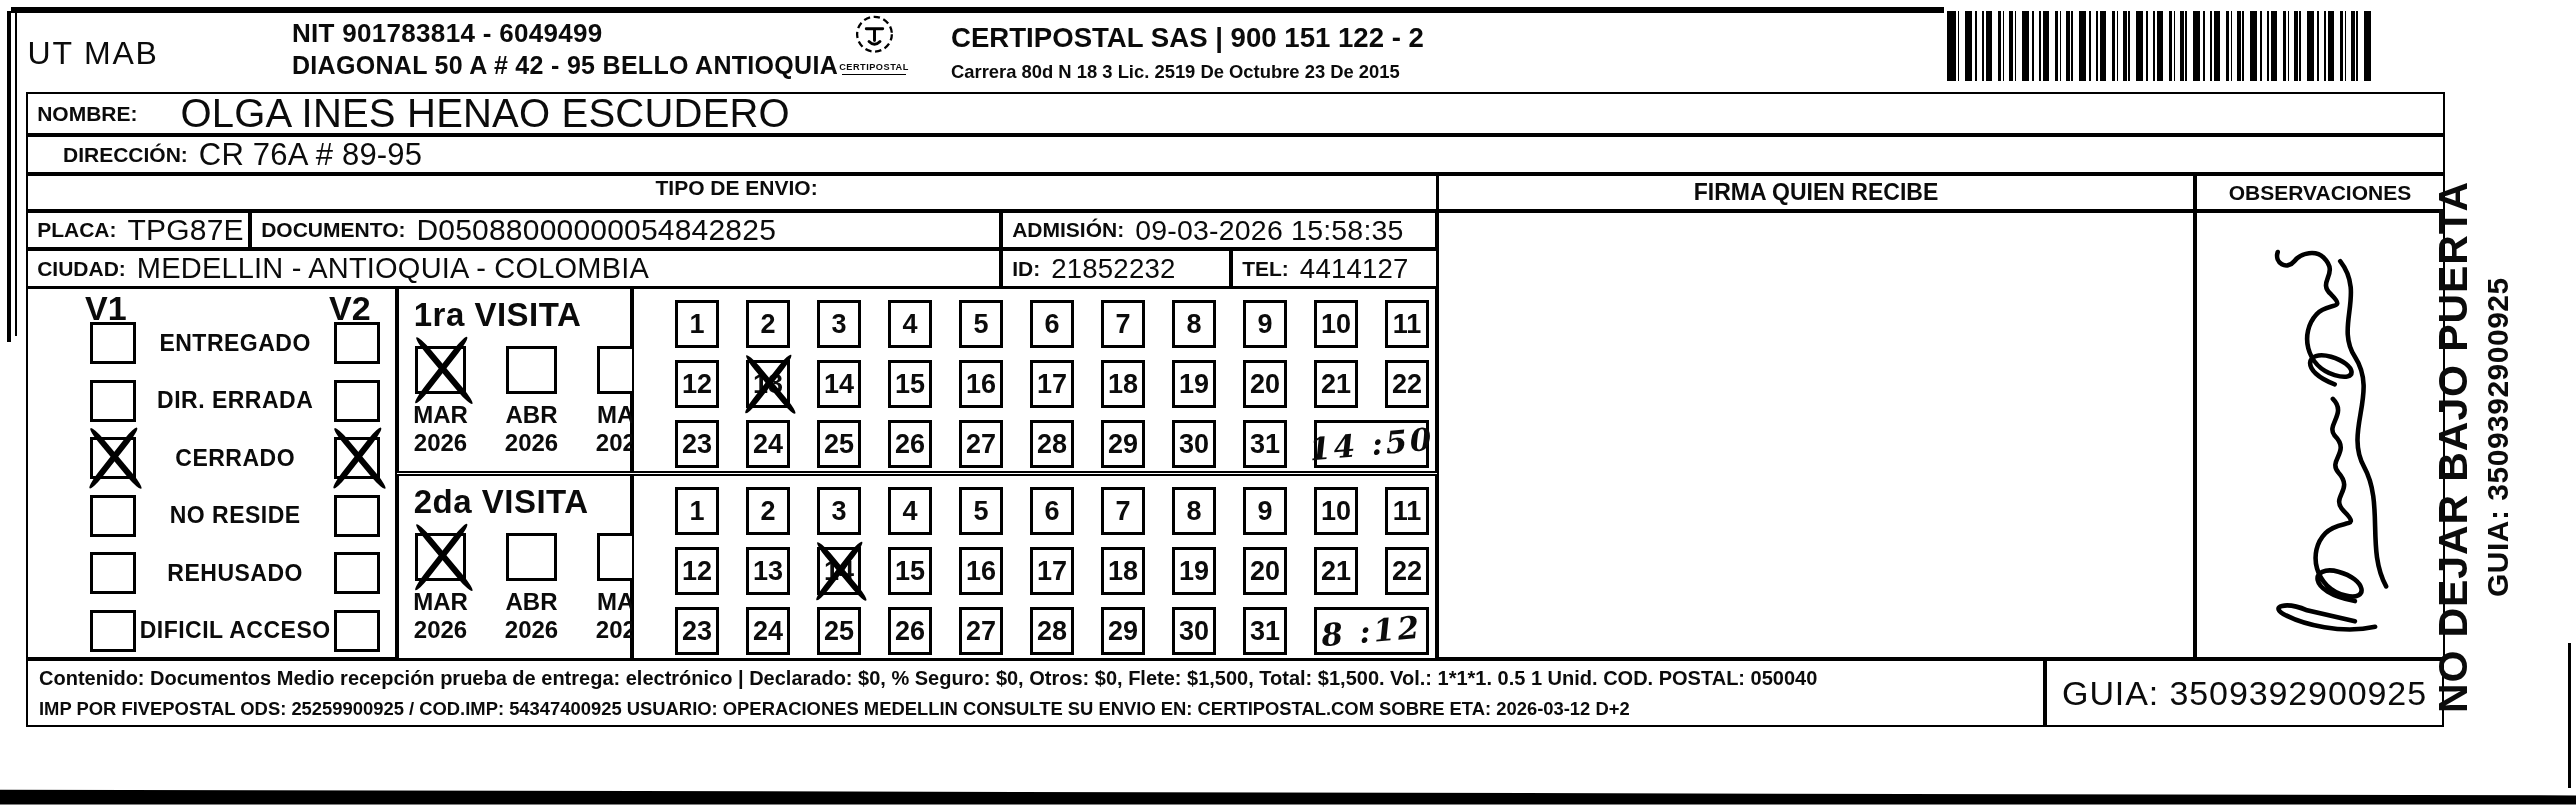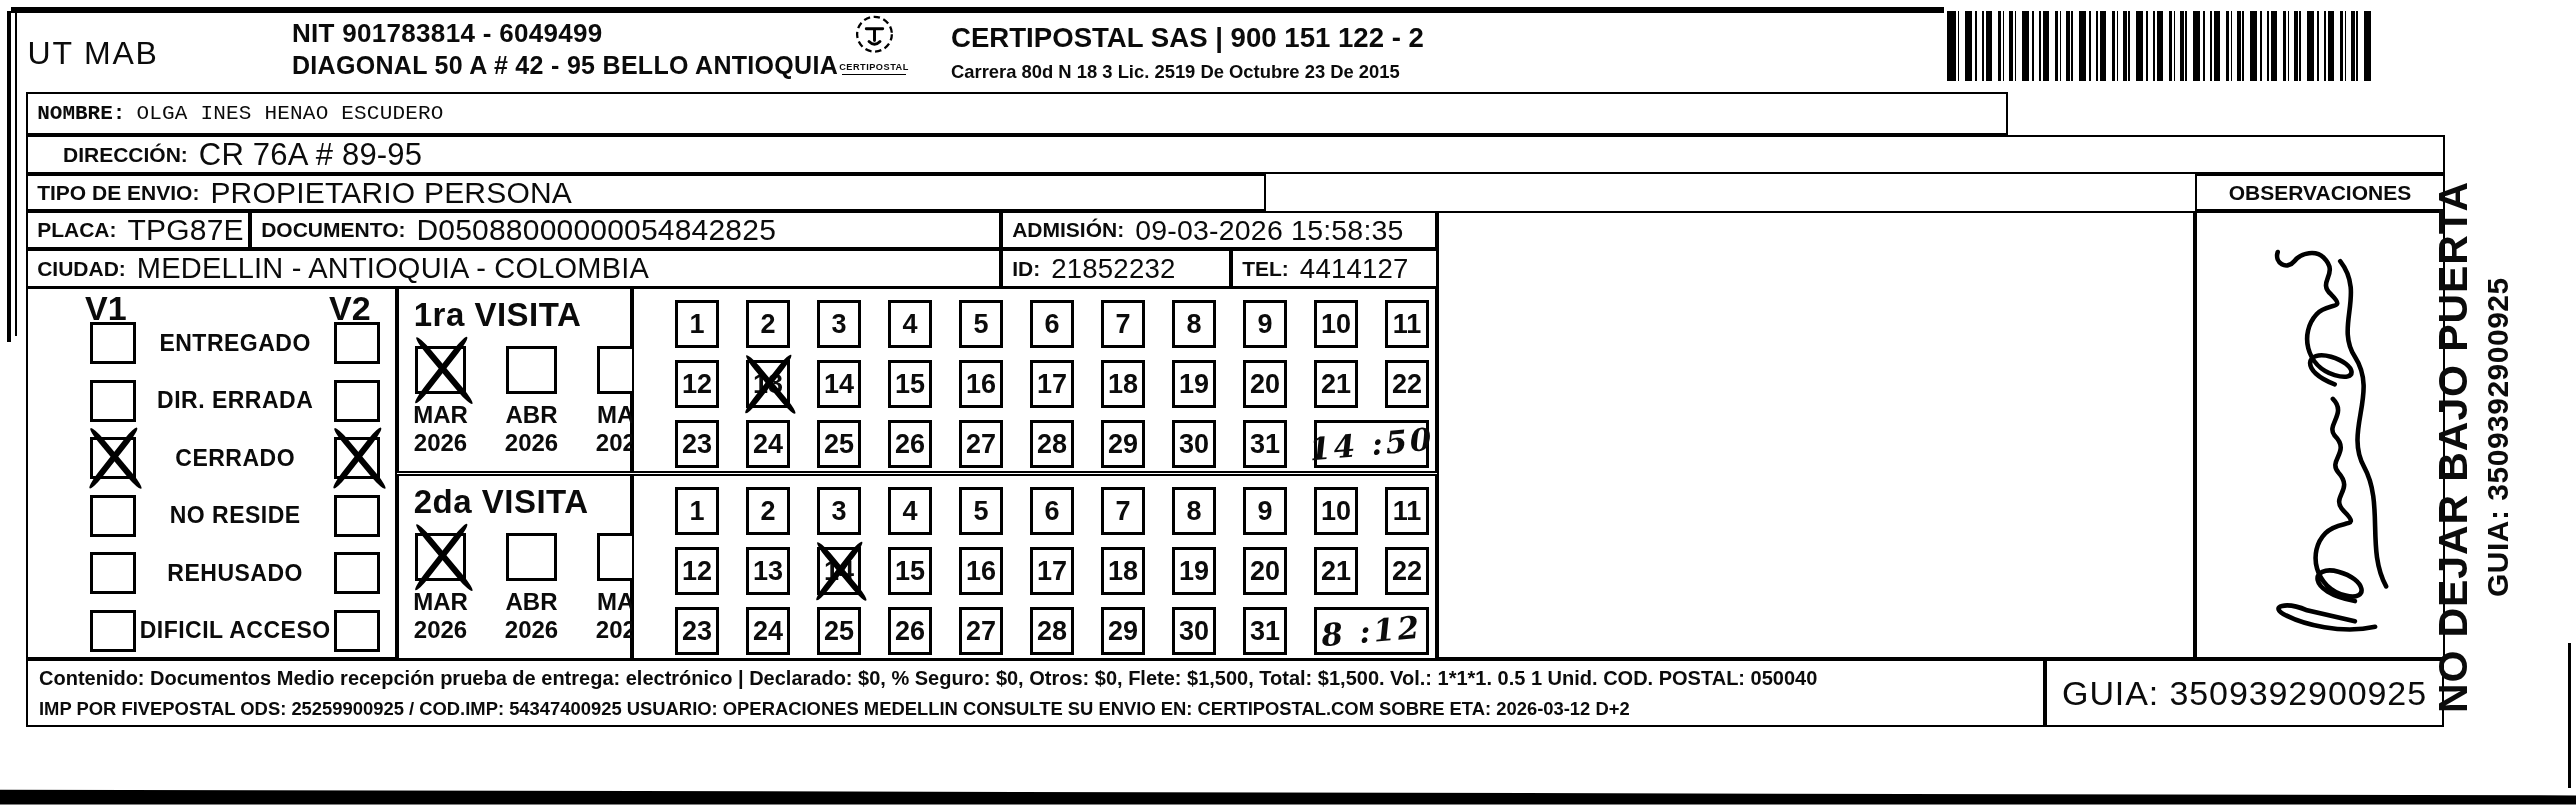--- a/index.html
+++ b/index.html
@@ -104,32 +104,35 @@
       <circle cx="29" cy="25" r="19" fill="none" stroke="#000" stroke-width="2.5" stroke-dasharray="7 4"></circle>
       <path d="M20 19 h18 M29 19 v13 M23 33 c4 4 8 4 12 0" stroke="#000" stroke-width="3.2" fill="none" stroke-linecap="round"></path>
     </svg>
     <div class="logo-name">CERTIPOSTAL</div>
     <div class="logo-sub"></div>
   </div>
   <div class="hdr-co">CERTIPOSTAL SAS | 900 151 122 - 2</div>
   <div class="hdr-lic">Carrera 80d N 18 3  Lic. 2519 De Octubre 23 De 2015</div>
   <div class="barcode"></div>
 
-  <div class="cell" style="left:26px;top:92px;width:1982px;height:43px;font-family:Liberation Mono, monospace;">
+  <div class="cell" style="left:26px;top:92px;width:2419px;height:43px;">
     <span class="lbl">NOMBRE:</span>
-    <span class="val" style="font-size:21px;">OLGA INES HENAO ESCUDERO</span>
+    <span class="val" style="font-size:40px;margin-left:32px;">OLGA INES HENAO ESCUDERO</span>
   </div>
   <div class="cell" style="left:26px;top:135px;width:2419px;height:39px;padding-left:35px;">
     <span class="lbl">DIRECCIÓN:</span>
     <span class="val" style="font-size:31px;">CR 76A # 89-95</span>
   </div>
 
-  <div class="cell" style="left:26px;top:174px;width:1240px;height:37px;">
+  <div class="cell" style="left:26px;top:174px;width:1412px;height:37px;flex-direction:column;">
     <span class="lbl">TIPO DE ENVIO:</span>
     <span class="val">PROPIETARIO PERSONA</span>
+  </div>
+  <div class="cell center" style="left:1437px;top:174px;width:758px;height:37px;">
+    <span class="lbl" style="font-size:23px;">FIRMA QUIEN RECIBE</span>
   </div>
   <div class="cell center" style="left:2195px;top:174px;width:250px;height:37px;">
     <span class="lbl" style="font-size:21px;">OBSERVACIONES</span>
   </div>
 
   <div class="cell" style="left:26px;top:211px;width:224px;height:38px;">
     <span class="lbl">PLACA:</span>
     <span class="val">TPG87E</span>
   </div>
   <div class="cell" style="left:250px;top:211px;width:751px;height:38px;">

